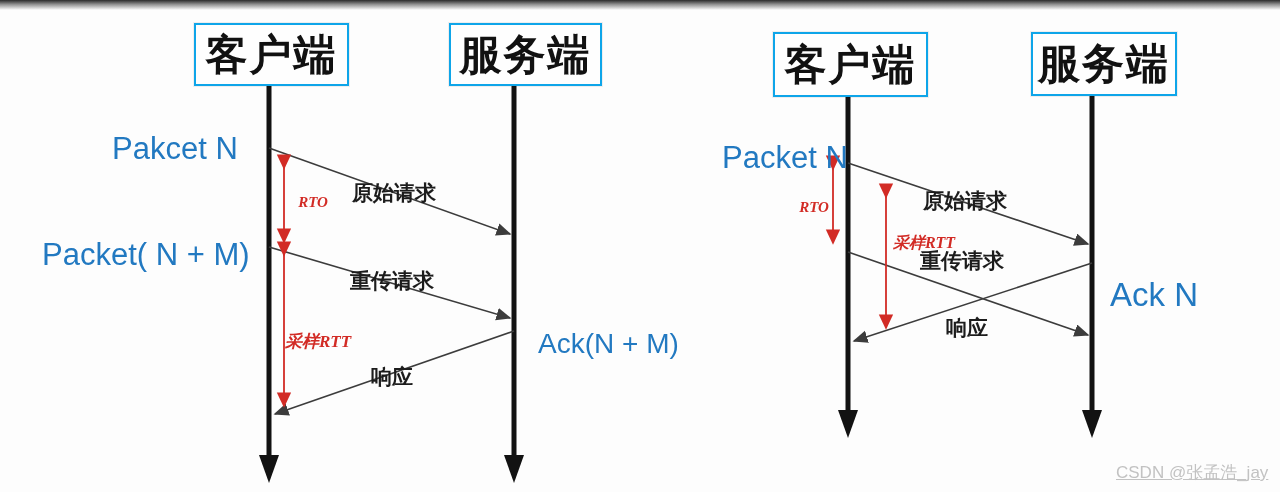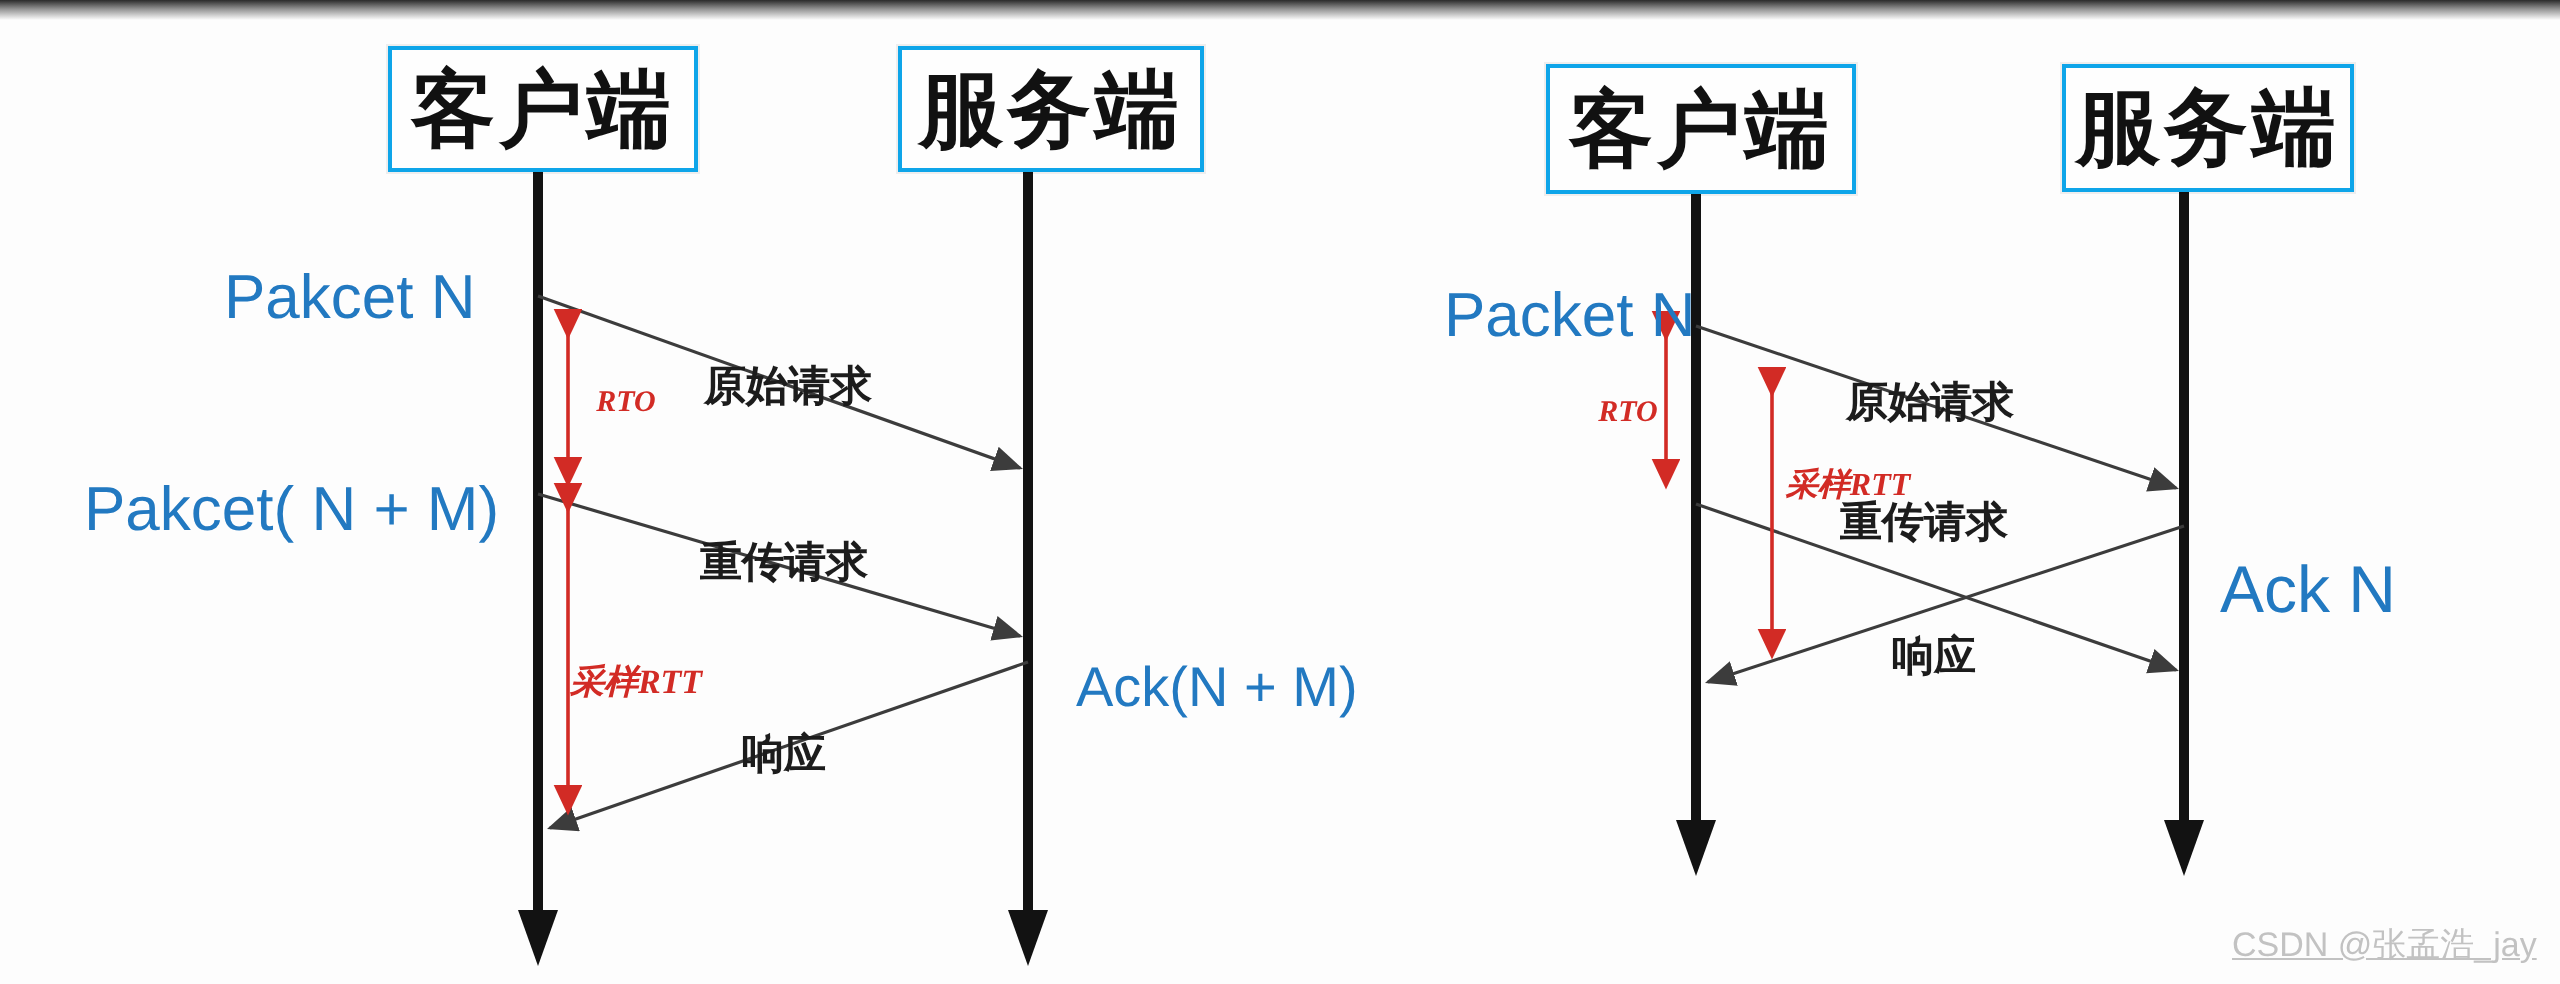--- a/index.html
+++ b/index.html
@@ -70,21 +70,21 @@
   </svg>
 
   <div class="endpoint-box" style="left:194px;top:23px;width:151px;height:59px;">
     <span>客户端</span>
   </div>
   <div class="endpoint-box" style="left:449px;top:23px;width:149px;height:59px;">
     <span>服务端</span>
   </div>
 
   <div class="blue-label" style="left:112px;top:131px;">Pakcet N</div>
-  <div class="blue-label" style="left:42px;top:237px;">Pakcet( N + M)</div>
+  <div class="blue-label" style="left:42px;top:237px;">Packet( N + M)</div>
   <div class="blue-label" style="left:538px;top:328px;font-size:28px;">Ack(N + M)</div>
 
   <div class="msg-label" style="left:394px;top:193px;">原始请求</div>
   <div class="msg-label" style="left:392px;top:281px;">重传请求</div>
   <div class="msg-label" style="left:392px;top:377px;">响应</div>
 
   <div class="red-label rto-size" style="left:313px;top:202px;">RTO</div>
   <div class="red-label rtt-size" style="left:318px;top:341px;">采样RTT</div>
 
   <div class="endpoint-box" style="left:773px;top:32px;width:151px;height:61px;">

